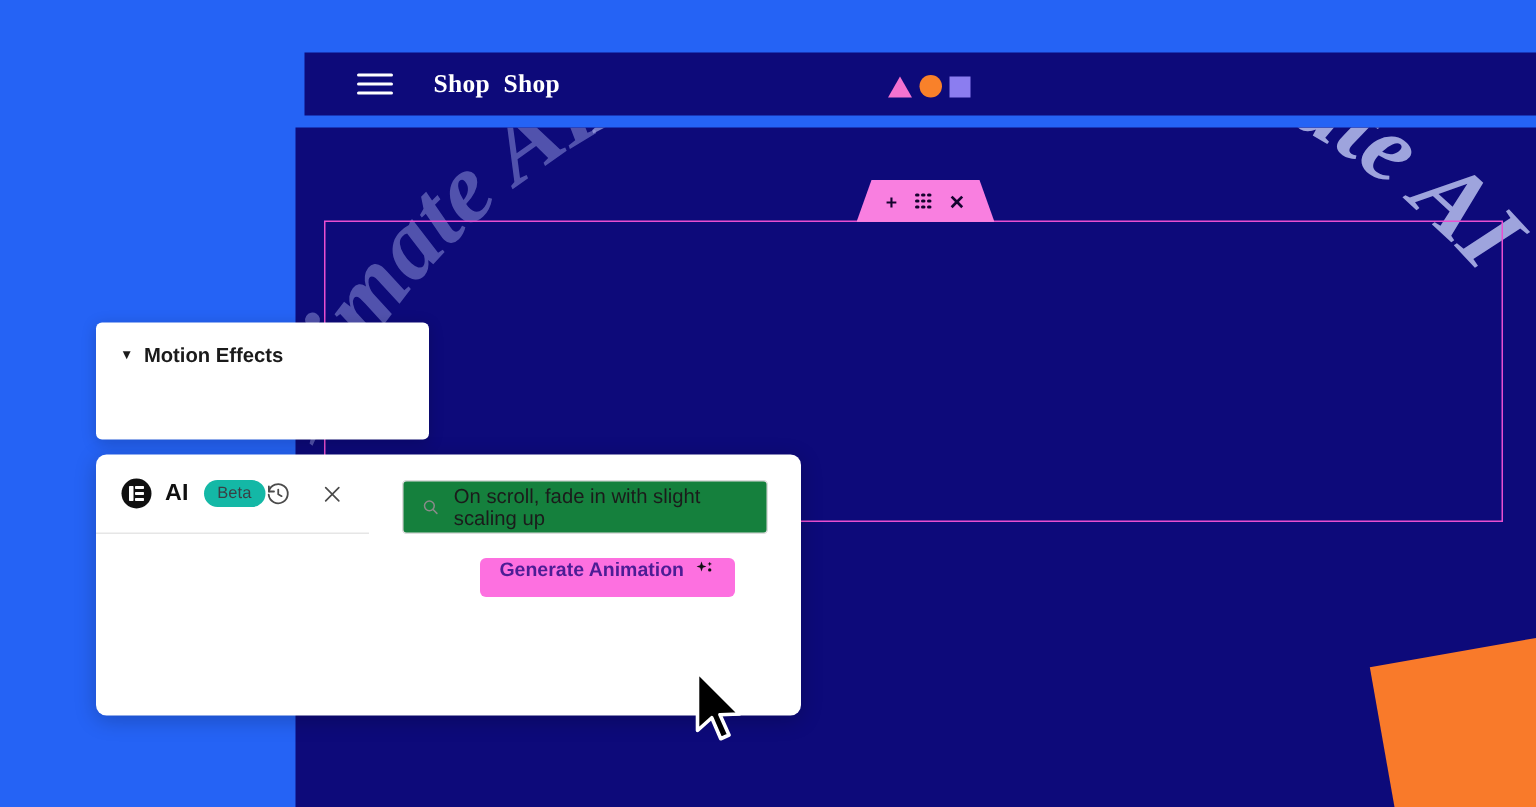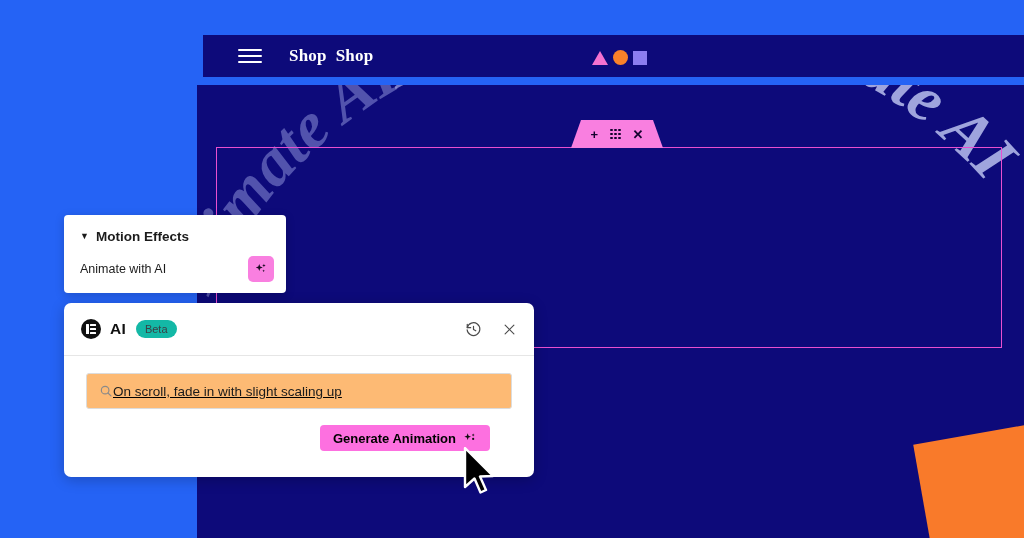--- a/index.html
+++ b/index.html
@@ -89,21 +89,21 @@
   .me-ai-btn{
     width:26px;height:26px;border-radius:5px;background:#f97fe0;
     display:flex;align-items:center;justify-content:center;border:none;padding:0;cursor:pointer;
   }
 
   
   .panel-ai{
     position:absolute;left:64px;top:303px;width:470px;height:174px;
     background:#ffffff;border-radius:7px;
     box-shadow:0 3px 14px rgba(0,0,0,.22);
-    overflow:hidden;display:flex;flex-direction:column;
+    overflow:hidden;display:flex;flex-direction:row;
   }
   .ai-head{
     height:52px;display:flex;align-items:center;
     padding:0 17px;border-bottom:1px solid #e6e6e6;
   }
   .logo-circle{
     width:20px;height:20px;border-radius:50%;background:#101010;
     display:flex;align-items:center;justify-content:center;flex:0 0 auto;
   }
   .logo-mark{display:flex;align-items:center;gap:1.6px;}
@@ -112,31 +112,31 @@
   .logo-mark .rows i{display:block;width:6px;height:2.1px;background:#fff;border-radius:.5px;}
   .ai-title{font-size:15.5px;font-weight:700;color:#101010;margin-left:9px;letter-spacing:.2px;}
   .ai-beta{
     margin-left:10px;background:#14b8a6;color:#3a3f45;
     font-size:11px;font-weight:500;border-radius:11px;padding:3px 9px;
   }
   .ai-head-actions{margin-left:auto;display:flex;align-items:center;gap:20px;}
   .icon-btn{background:none;border:none;padding:0;cursor:pointer;display:flex;align-items:center;justify-content:center;color:#4b4b4b;}
   .ai-body{flex:1;padding:17px 22px 0 22px;position:relative;}
   .ai-search{
-    display:flex;align-items:center;
+    display:flex;align-items:center;gap:10px;
     height:34px;border:1px solid #dcdcdc;border-radius:3px;
-    padding:0 12px;background:#fdba74;text-decoration:underline;
+    padding:0 12px;background:#15803d;
   }
   .ai-search-text{font-size:13.5px;color:#1b1b1b;}
   .ai-footer{display:flex;justify-content:flex-end;padding:16px 22px 0 22px;}
   .btn-generate{
     background:#fd70e0;border:none;border-radius:4px;
     height:26px;padding:0 13px;
-    display:flex;align-items:center;gap:7px;
-    font-size:13px;font-weight:700;color:#000000;
+    display:flex;align-items:flex-start;gap:7px;
+    font-size:13px;font-weight:700;color:#4c1d95;
     font-family:"Liberation Sans", sans-serif;cursor:pointer;
   }
 
   
   .cursor{position:absolute;left:463px;top:447px;width:34px;height:48px;pointer-events:none;}
 </style>
 </head>
 <body>
 
 <div id="stage">
@@ -201,30 +201,20 @@
         <i></i>
         <i></i>
     </span>
     <span class="mt-ico">✕</span>
   </div>
 
   <div class="panel-motion">
     <div class="me-title">
       <span class="me-caret">▼</span>
       <span>Motion Effects</span>
-    </div>
-    <div class="me-row">
-      <span class="me-label">Animate with AI</span>
-      <button class="me-ai-btn">
-        <svg width="14" height="14" viewBox="0 0 24 24">
-          <path d="M9 3.5 L10.6 7.9 L15 9.5 L10.6 11.1 L9 15.5 L7.4 11.1 L3 9.5 L7.4 7.9 Z" fill="#1a0b22"></path>
-          <path d="M17 3 L17.8 5.2 L20 6 L17.8 6.8 L17 9 L16.2 6.8 L14 6 L16.2 5.2 Z" fill="#1a0b22"></path>
-          <path d="M16.5 13 L17.1 14.6 L18.7 15.2 L17.1 15.8 L16.5 17.4 L15.9 15.8 L14.3 15.2 L15.9 14.6 Z" fill="#1a0b22"></path>
-        </svg>
-      </button>
     </div>
   </div>
 
   <div class="panel-ai">
     <div class="ai-head">
       <span class="logo-circle">
         <span class="logo-mark">
           <span class="bar"></span>
           <span class="rows">
               <i></i>

